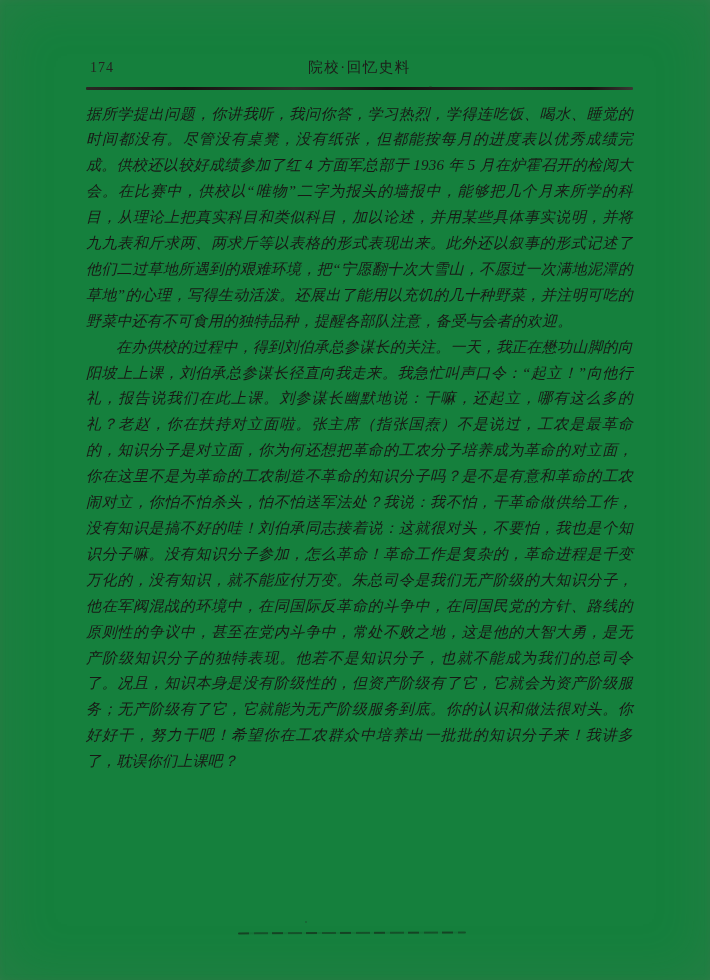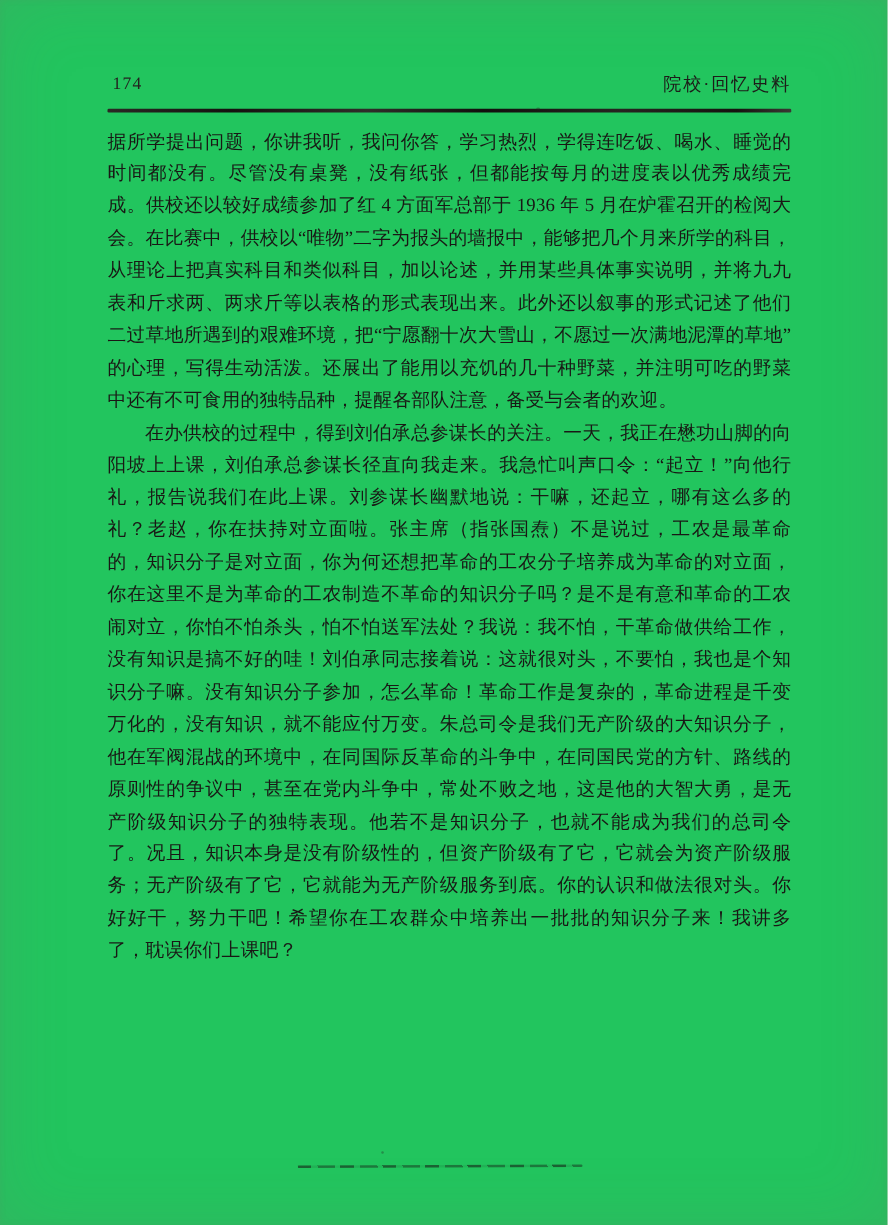--- a/index.html
+++ b/index.html
@@ -5,21 +5,21 @@
   html, body {
     margin: 0;
     padding: 0;
     background: #e9e8e4;
   }
   .page {
     position: relative;
     width: 710px;
     height: 980px;
     margin: 0 auto;
-    background: #22c55e;
+    background: #15803d;
     box-shadow: inset 0 0 55px rgba(120,118,110,0.18), inset 0 0 6px rgba(120,118,110,0.12);
     overflow: hidden;
     font-family: "Liberation Serif", "DejaVu Serif", serif;
     color: #1f1e1c;
   }
   .content {
     position: absolute;
     left: 86px;
     top: 58px;
     width: 547px;
@@ -31,35 +31,36 @@
   .page-number {
     position: absolute;
     left: 4px;
     top: 2px;
     font-size: 14px;
     letter-spacing: 1px;
     color: #242320;
   }
   .header-title {
     display: block;
-    text-align: right;
+    text-align: center;
     font-size: 14.5px;
     letter-spacing: 1.5px;
     color: #1d1c19;
   }
   .header-rule {
     height: 2.5px;
     margin-top: 3px;
     background: linear-gradient(90deg,
       #2a2824 0%, #14120f 18%, #2f2d29 38%,
       #11100d 55%, #262420 75%, #15130f 92%, #3a3833 100%);
     border-radius: 1px;
   }
   .body-text {
     margin-top: 12px;
+    font-style: italic;
   }
   .para {
     margin: 0;
     font-size: 15px;
     line-height: 25.9px;
     text-align: justify;
     color: #191815;
     letter-spacing: 0.2px;
   }
   .para.indent {

